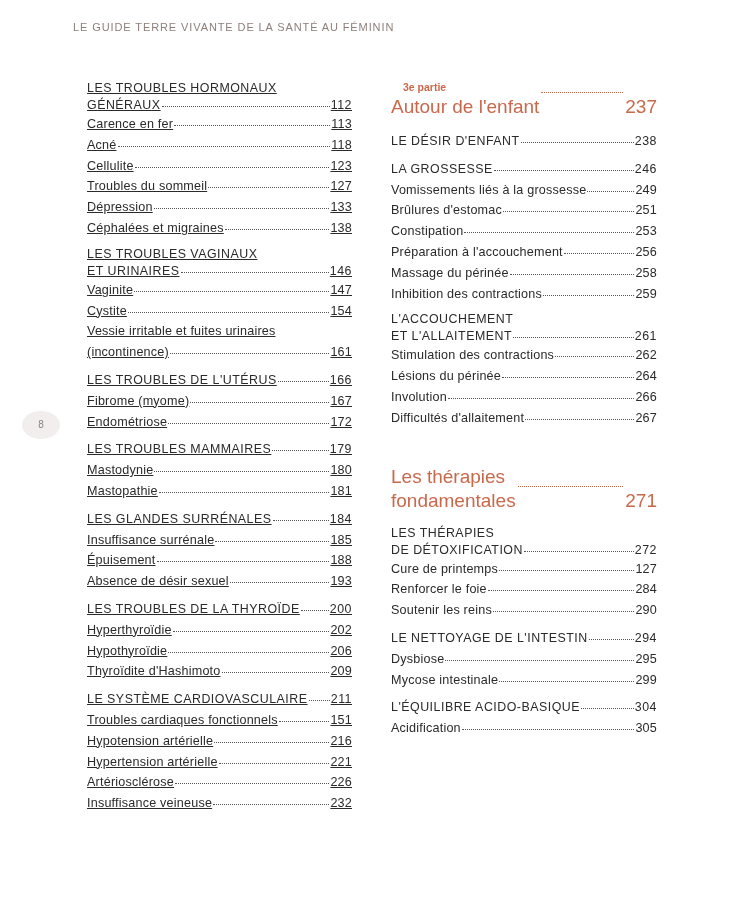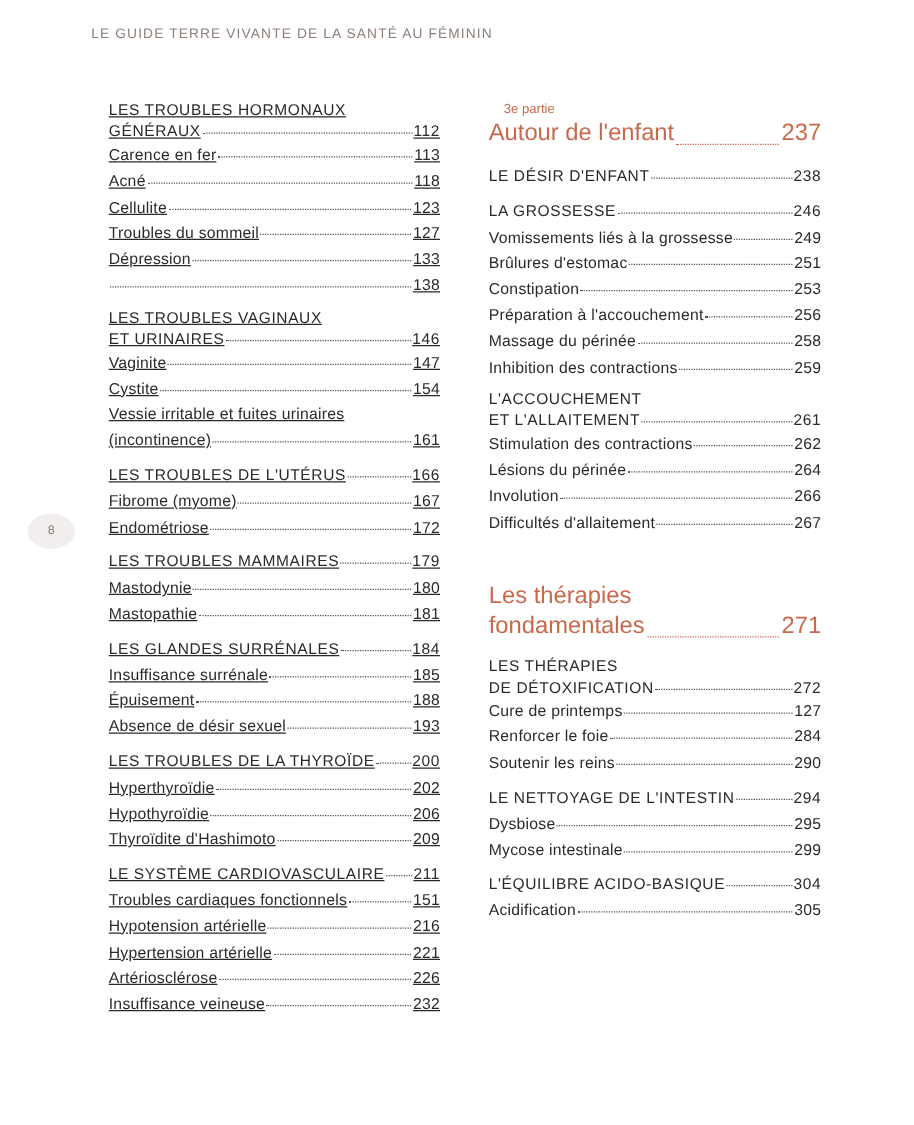--- a/index.html
+++ b/index.html
@@ -30,24 +30,24 @@
     flex: 1 1 auto; overflow: hidden; margin: 0 1px;
     border-bottom: 1px dotted #555; height: 0; align-self: baseline;
     position: relative; top: -2px;
   }
   .entry .page { flex: 0 0 auto; }
   .head-line { font-size: 12.4px; line-height: 17px; letter-spacing: 0.5px; }
   .entry.caps { font-size: 12.4px; letter-spacing: 0.5px; justify-content: center; }
   .entry.caps-first { line-height: 17px; }
 
   .part-num {
-    font-size: 10.5px; color: #c9694c; margin: 0 0 1px 12px; line-height: 14px;
+    font-size: 10.5px; color: #c9694c; margin: 0 0 1px 12px; line-height: 14px; font-weight: bold;
   }
   .part-title {
-    display: flex; align-items: flex-end; color: #c9694c;
+    display: flex; align-items: flex-start; color: #c9694c;
     font-size: 19px; line-height: 24px; white-space: nowrap;
   }
   .part-title .dots {
     flex: 1 1 auto; border-bottom: 1px dotted #c9694c; height: 0;
     margin: 0 2px; position: relative; top: -3px;
   }
   .part-title-line { color: #c9694c; font-size: 19px; line-height: 24px; }
   .part-block { margin-bottom: 12px; }
   .part-block-4 { margin-top: 36px; }
 </style>
@@ -84,20 +84,21 @@
         <span class="label">Troubles du sommeil</span>
         <span class="dots"></span>
         <span class="page">127</span>
       </div>
       <div class="entry">
         <span class="label">Dépression</span>
         <span class="dots"></span>
         <span class="page">133</span>
       </div>
       <div class="entry">
+        <span class="label">Céphalées et migraines</span>
         <span class="dots"></span>
         <span class="page">138</span>
       </div>
     </div>
     <div class="group">
       <div class="head-line">LES TROUBLES VAGINAUX</div>
       <div class="entry caps caps-first">
         <span class="label">ET URINAIRES</span>
         <span class="dots"></span>
         <span class="page">146</span>

